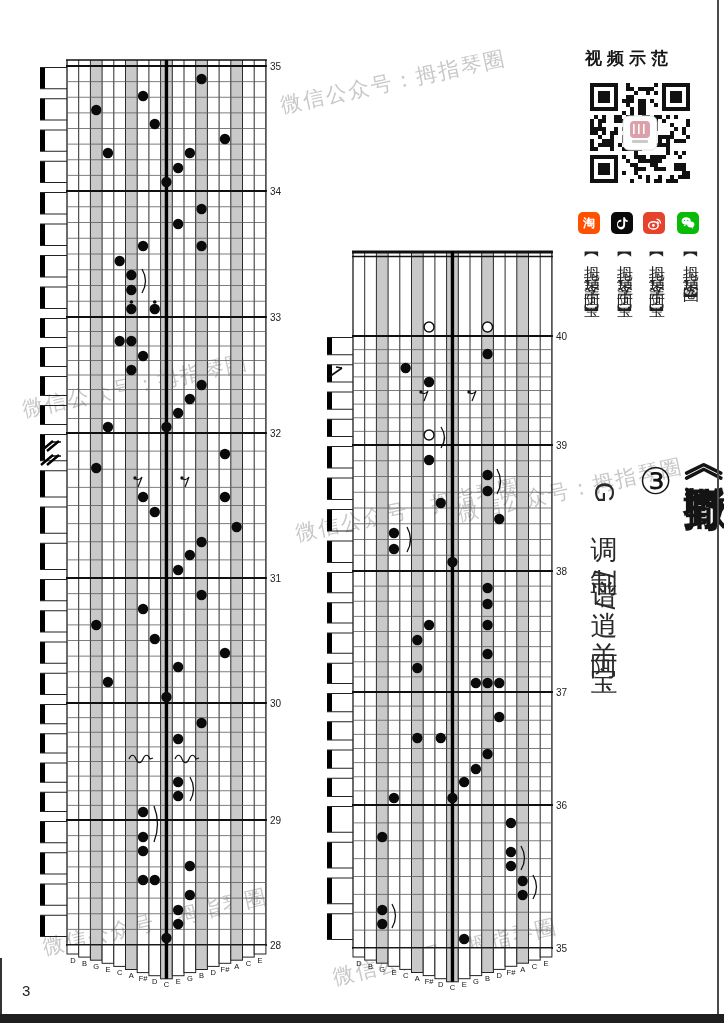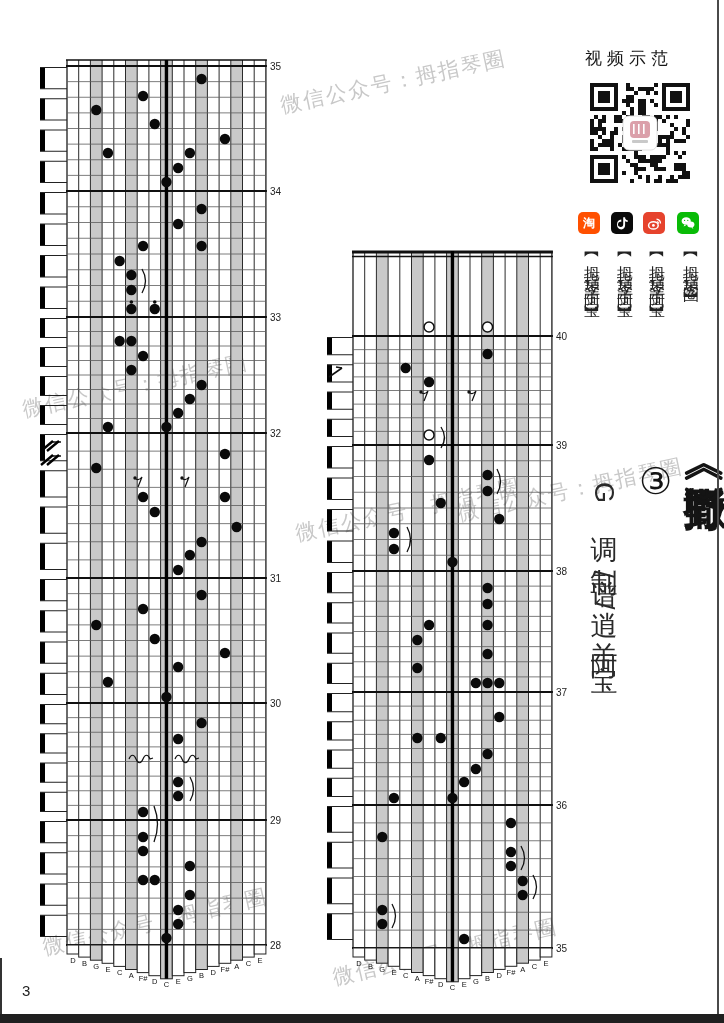--- a/index.html
+++ b/index.html
@@ -2,21 +2,21 @@
 <html><head>
 <meta charset="utf-8">
 <style>
   html,body{margin:0;padding:0;background:#e8e8e8;}
   #page{position:relative;width:724px;height:1023px;background:#ffffff;overflow:hidden;
         font-family:"Liberation Sans","DejaVu Sans",sans-serif;color:#111;}
   #tabs,#qr{position:absolute;left:0;top:0;}
   .abs{position:absolute;}
   .wm{position:absolute;font-size:21px;letter-spacing:2px;color:#c8c8c8;white-space:nowrap;
       transform-origin:left top;pointer-events:none;}
-  #video-title{left:585px;top:47px;width:100px;font-size:17px;font-weight:normal;
+  #video-title{left:585px;top:47px;width:100px;font-size:17px;font-weight:bold;
                letter-spacing:5px;color:#161616;}
   .icon{position:absolute;top:212px;width:22px;height:22px;border-radius:5px;
         display:flex;align-items:center;justify-content:center;}
   .icon span{color:#fff;font-size:12px;font-weight:bold;line-height:1;}
   .vlabel{position:absolute;top:246px;width:26px;writing-mode:vertical-rl;text-orientation:mixed;
           font-size:16px;letter-spacing:7px;color:#222;text-align:left;}
   #main-title{left:634px;top:450px;writing-mode:vertical-rl;text-orientation:mixed;
               font-size:44px;font-weight:bold;letter-spacing:2px;color:#141414;}
   #part-badge{display:block;margin-top:10px;font-size:37px;font-weight:normal;}
   #credit{left:586px;top:482px;writing-mode:vertical-rl;text-orientation:mixed;

